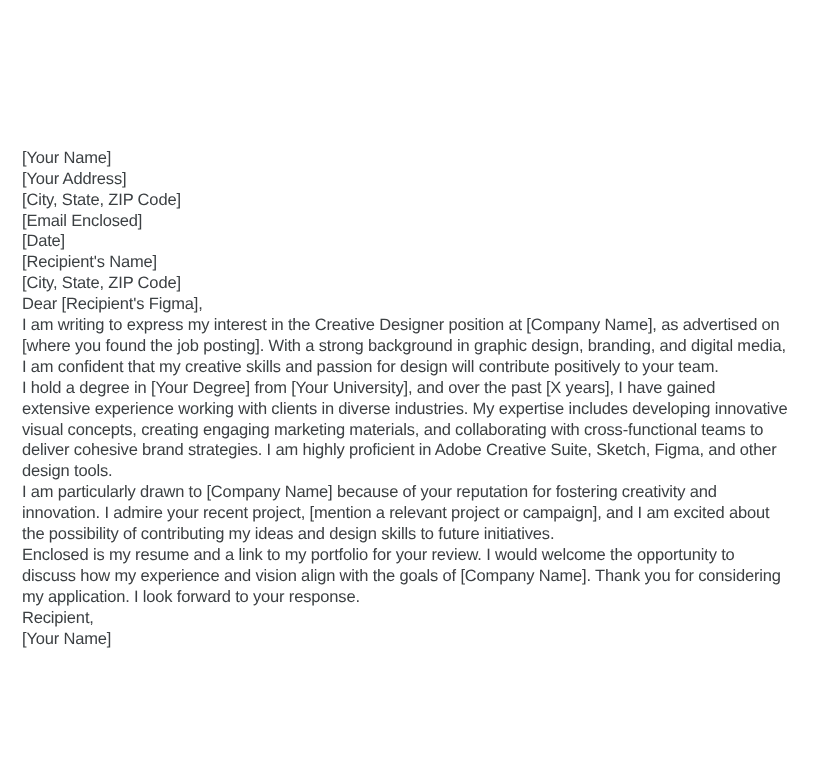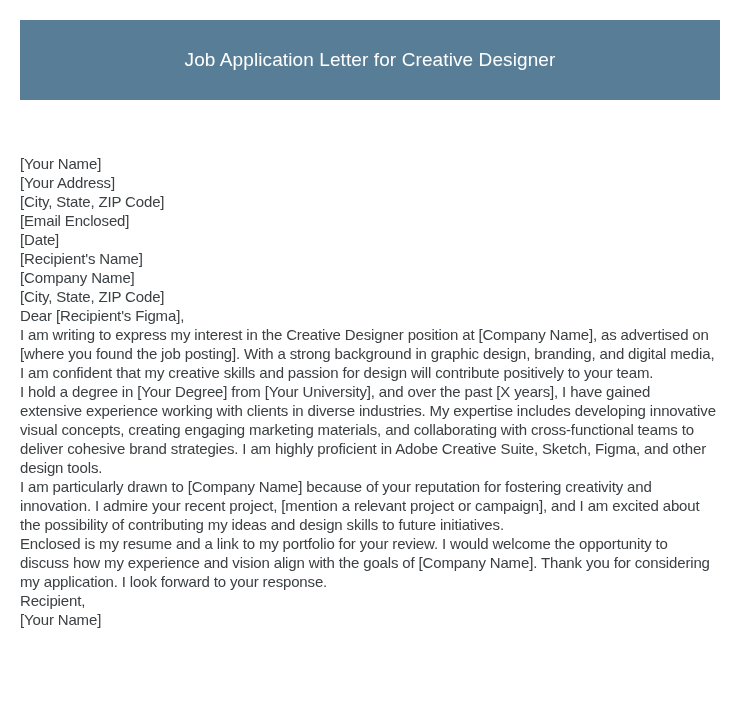--- a/index.html
+++ b/index.html
@@ -42,45 +42,40 @@
   }
   .letter {
     position: absolute;
     left: 20px;
     top: 134px;
     width: 696px;
     color: var(--text-color);
     font-size: 15px;
     line-height: 19px;
     letter-spacing: -0.15px;
-    margin-top: 20px;
   }
   .letter .line,
   .letter .para {
     margin: 0;
     padding: 0;
   }
 </style>
 </head>
 <body>
 
 <div class="page">
 
-  <header class="band">
-    <h1>Job Application Letter for Creative Designer</h1>
-  </header>
 
   <main class="letter">
     <div class="line">[Your Name]</div>
     <div class="line">[Your Address]</div>
     <div class="line">[City, State, ZIP Code]</div>
     <div class="line">[Email Enclosed]</div>
     <div class="line">[Date]</div>
     <div class="line">[Recipient's Name]</div>
-    <div class="line">[Company Name]</div>
     <div class="line">[City, State, ZIP Code]</div>
     <div class="line">Dear [Recipient's Figma],</div>
     <p class="para">I am writing to express my interest in the Creative Designer position at [Company Name], as advertised on [where you found the job posting]. With a strong background in graphic design, branding, and digital media, I am confident that my creative skills and passion for design will contribute positively to your team.</p>
     <p class="para">I hold a degree in [Your Degree] from [Your University], and over the past [X years], I have gained extensive experience working with clients in diverse industries. My expertise includes developing innovative visual concepts, creating engaging marketing materials, and collaborating with cross-functional teams to deliver cohesive brand strategies. I am highly proficient in Adobe Creative Suite, Sketch, Figma, and other design tools.</p>
     <p class="para">I am particularly drawn to [Company Name] because of your reputation for fostering creativity and innovation. I admire your recent project, [mention a relevant project or campaign], and I am excited about the possibility of contributing my ideas and design skills to future initiatives.</p>
     <p class="para">Enclosed is my resume and a link to my portfolio for your review. I would welcome the opportunity to discuss how my experience and vision align with the goals of [Company Name]. Thank you for considering my application. I look forward to your response.</p>
     <div class="line">Recipient,</div>
     <div class="line">[Your Name]</div>
   </main>
 

